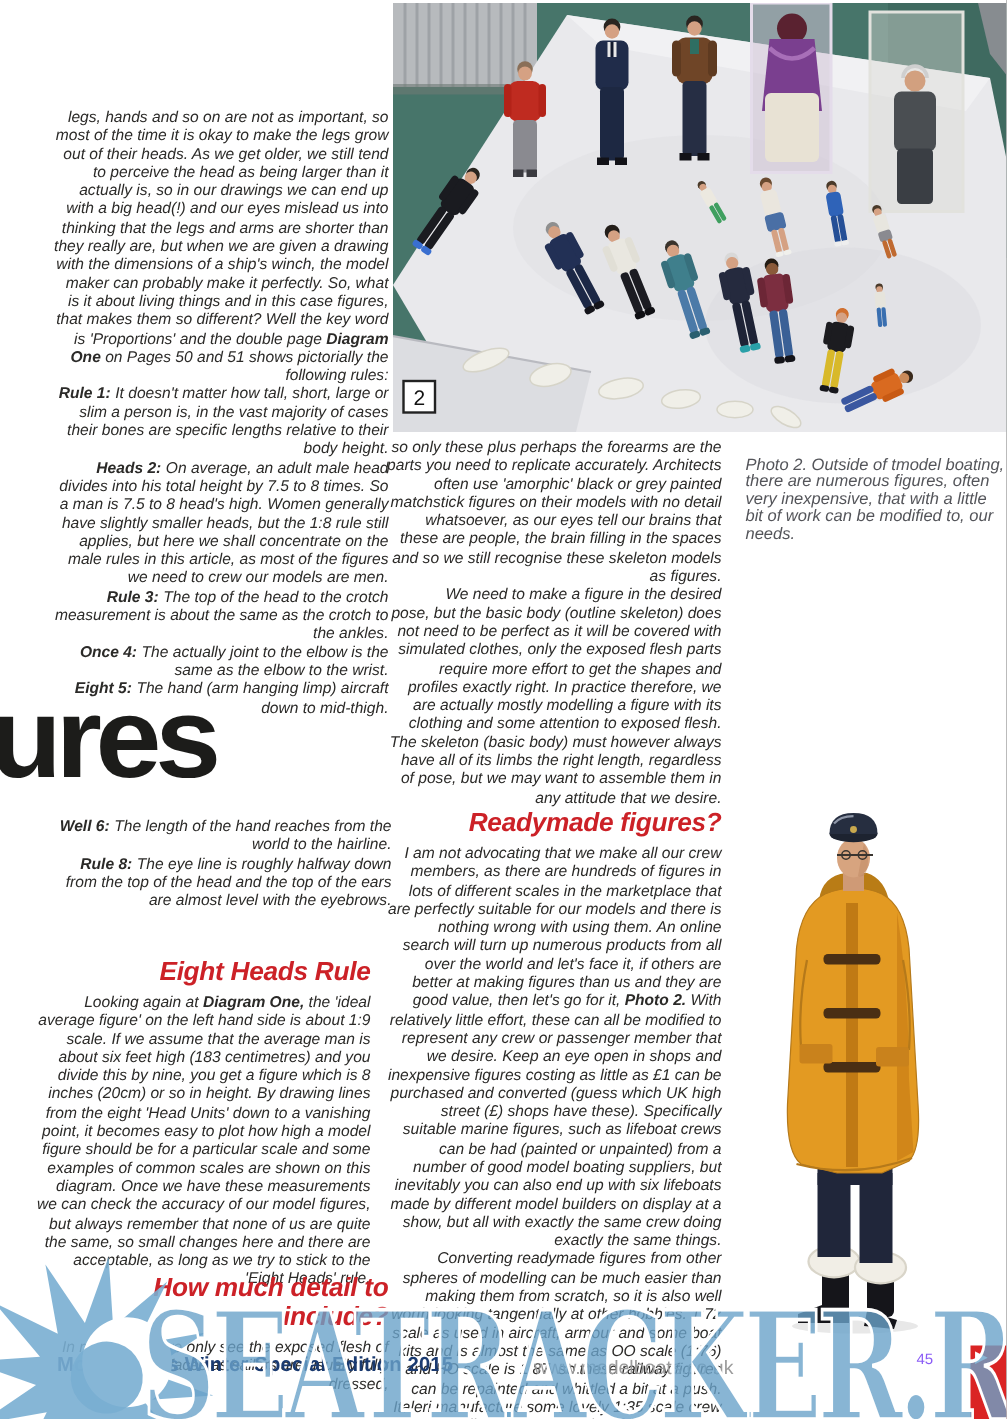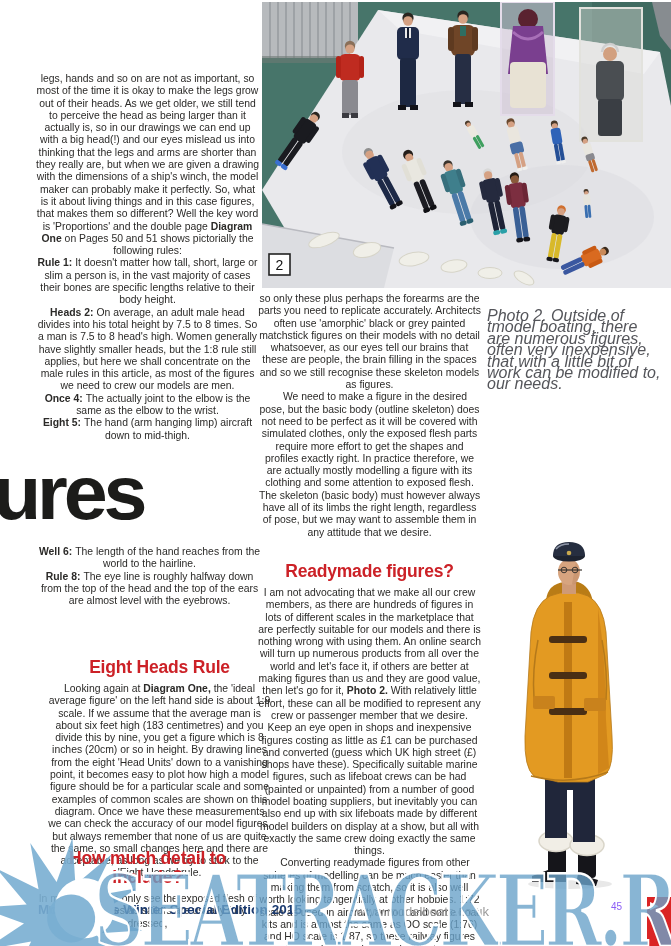--- a/index.html
+++ b/index.html
@@ -1,34 +1,34 @@
 <!DOCTYPE html>
 <html><head>
 <meta charset="utf-8">
 <style>
   html,body{margin:0;padding:0;background:#888;}
   #page{position:relative;width:671px;height:946px;background:#ffffff;overflow:hidden;
         font-family:"Liberation Sans",sans-serif;color:#2b2a28;}
   
-  .tblock{position:absolute;width:223px;font-size:10.4px;line-height:12.3px;text-align:center;}
+  .tblock{position:absolute;width:223px;font-size:10.4px;line-height:12.3px;text-align:right;font-style:italic;}
   .tblock p{margin:0;}
   .rule-label{font-weight:bold;margin-right:3px;}
   .first-rule{margin-top:11px;}
   .indent{text-indent:11px;}
   .red-heading{color:#cc2127;font-weight:bold;font-size:17.5px;line-height:19px;
                letter-spacing:-0.2px;margin:0 0 6px 0;}
-  .red-heading.mid{margin-top:23px;}
+  .red-heading.mid{margin-top:0;}
   
   #headline{position:absolute;left:-7px;top:455px;font-size:76px;line-height:76px;
             font-weight:bold;letter-spacing:-4px;color:#1c1c1a;transform:scaleX(1.04);
             transform-origin:left;}
   
   #photo-top{position:absolute;left:262px;top:2px;width:409px;height:286px;}
   #photo-sailor{position:absolute;left:498px;top:540px;width:160px;height:355px;}
-  #caption{position:absolute;left:487px;top:294px;width:174px;font-size:16px;line-height:11.4px;
+  #caption{position:absolute;left:497px;top:294px;width:174px;font-size:11px;line-height:11.4px;
            font-style:italic;color:#54555a;}
   
   #footer-title{position:absolute;left:38px;top:902px;font-size:13.5px;font-weight:bold;
                 color:#1a3a70;letter-spacing:0.1px;}
   #footer-url{position:absolute;left:356px;top:904px;font-size:13px;color:#9b9b9b;}
   #page-num{position:absolute;left:611px;top:901px;font-size:10px;color:#8b5cf6;}
   #corner-box{position:absolute;left:647px;top:897px;width:24px;height:49px;background:#da2424;}
   #corner-box .arrow{position:absolute;left:3px;top:1px;color:#ffffff;font-size:11px;line-height:14px;}
   
   #watermark{position:absolute;left:0;top:0;width:671px;height:946px;pointer-events:none;}
@@ -253,32 +253,33 @@
     <g>
       <rect x="7" y="252" width="21" height="21" fill="#ffffff" stroke="#222222" stroke-width="1.6"></rect>
       <text x="17.5" y="268" text-anchor="middle" font-family="Liberation Sans, sans-serif" font-size="14" fill="#111111">2</text>
     </g>
   </svg>
 
   <div class="tblock" style="left:36px;top:73px;">
     <p><span>legs, hands and so on are not as important, so most of the time it is okay to make the legs grow out of their heads. As we get older, we still tend to perceive the head as being larger than it actually is, so in our drawings we can end up with a big head(!) and our eyes mislead us into thinking that the legs and arms are shorter than they really are, but when we are given a drawing with the dimensions of a ship's winch, the model maker can probably make it perfectly. So, what is it about living things and in this case figures, that makes them so different? Well the key word is 'Proportions' and the double page </span><strong>Diagram One</strong><span> on Pages 50 and 51 shows pictorially the following rules:</span></p>
     <p class="first-rule"><strong class="rule-label">Rule 1:</strong><span>It doesn't matter how tall, short, large or slim a person is, in the vast majority of cases their bones are specific lengths relative to their body height.</span></p>
     <p><strong class="rule-label">Heads 2:</strong><span>On average, an adult male head divides into his total height by 7.5 to 8 times. So a man is 7.5 to 8 head's high. Women generally have slightly smaller heads, but the 1:8 rule still applies, but here we shall concentrate on the male rules in this article, as most of the figures we need to crew our models are men.</span></p>
+    <p><strong class="rule-label">Rule 3:</strong><span>The top of the head to the crotch measurement is about the same as the crotch to the ankles.</span></p>
     <p><strong class="rule-label">Once 4:</strong><span>The actually joint to the elbow is the same as the elbow to the wrist.</span></p>
     <p><strong class="rule-label">Eight 5:</strong><span>The hand (arm hanging limp) aircraft down to mid-thigh.</span></p>
   </div>
 
   <div id="headline">ures</div>
 
   <div class="tblock" style="left:38px;top:546px;">
     <p><strong class="rule-label">Well 6:</strong><span>The length of the hand reaches from the world to the hairline.</span></p>
     <p><strong class="rule-label">Rule 8:</strong><span>The eye line is roughly halfway down from the top of the head and the top of the ears are almost level with the eyebrows.</span></p>
   </div>
 
-  <div class="tblock" style="left:48px;top:638px;margin-top:20px;">
+  <div class="tblock" style="left:24px;top:638px;">
     <h2 class="red-heading">Eight Heads Rule</h2>
     <p><span>Looking again at </span><strong>Diagram One,</strong><span> the 'ideal average figure' on the left hand side is about 1:9 scale. If we assume that the average man is about six feet high (183 centimetres) and you divide this by nine, you get a figure which is 8 inches (20cm) or so in height. By drawing lines from the eight 'Head Units' down to a vanishing point, it becomes easy to plot how high a model figure should be for a particular scale and some examples of common scales are shown on this diagram. Once we have these measurements we can check the accuracy of our model figures, but always remember that none of us are quite the same, so small changes here and there are acceptable, as long as we try to stick to the 'Eight Heads' rule.</span></p>
   </div>
 
   <div class="tblock" style="left:36px;top:849px;">
     <h2 class="red-heading">How much detail to include?</h2>
     <p>In most cases we only see the exposed flesh of hands and faces as sailors are usually fully dressed,</p>
   </div>
 
   <div class="tblock" style="left:258px;top:293px;">

